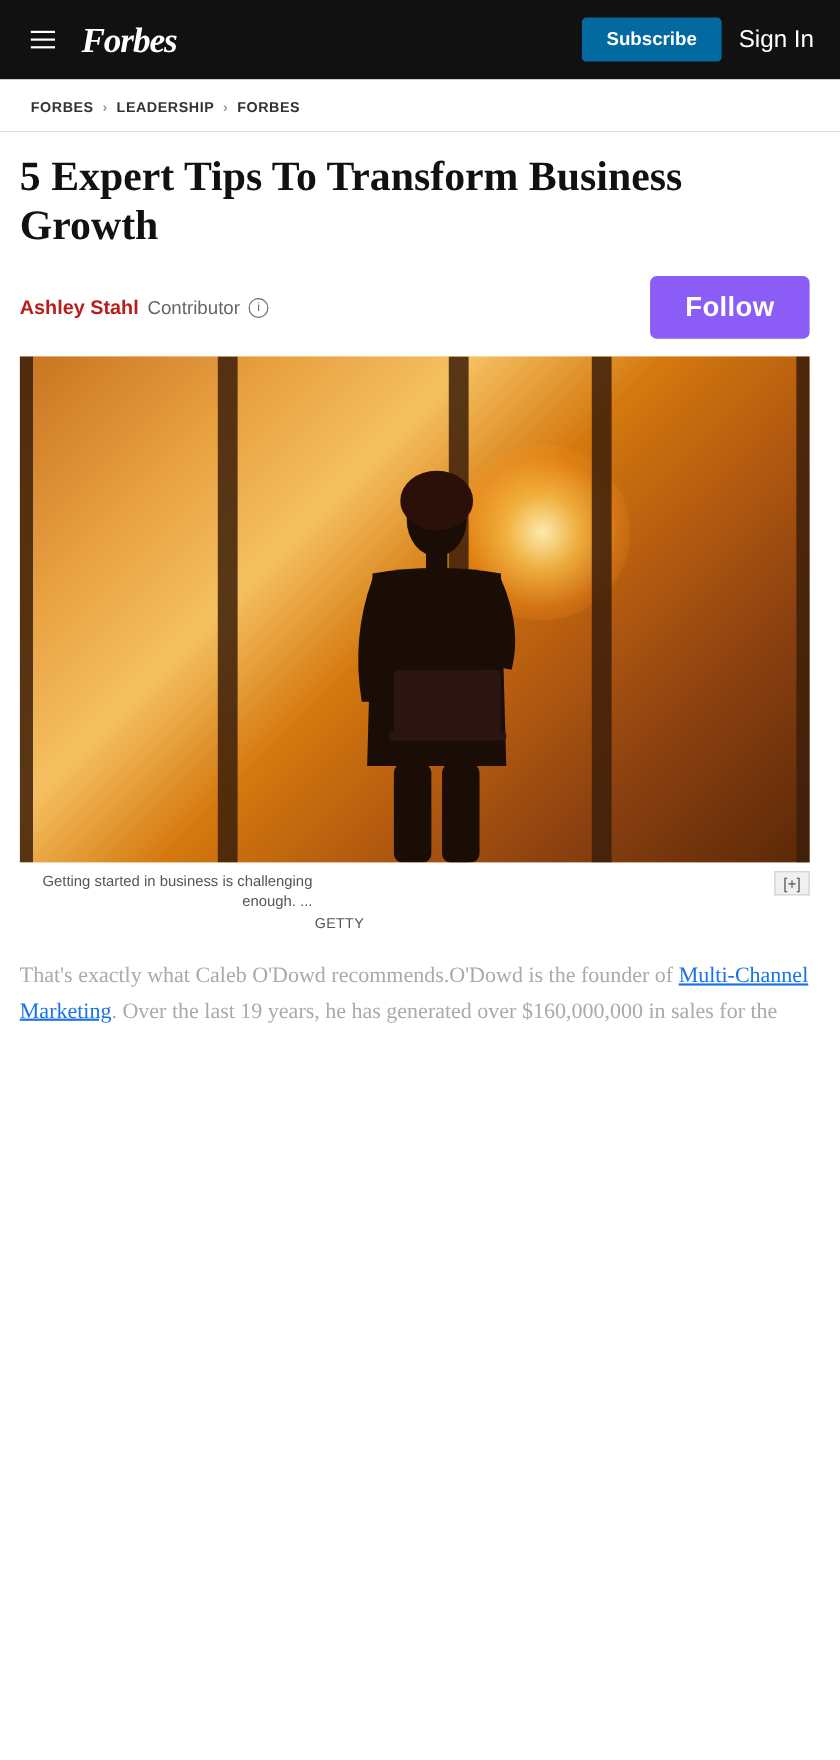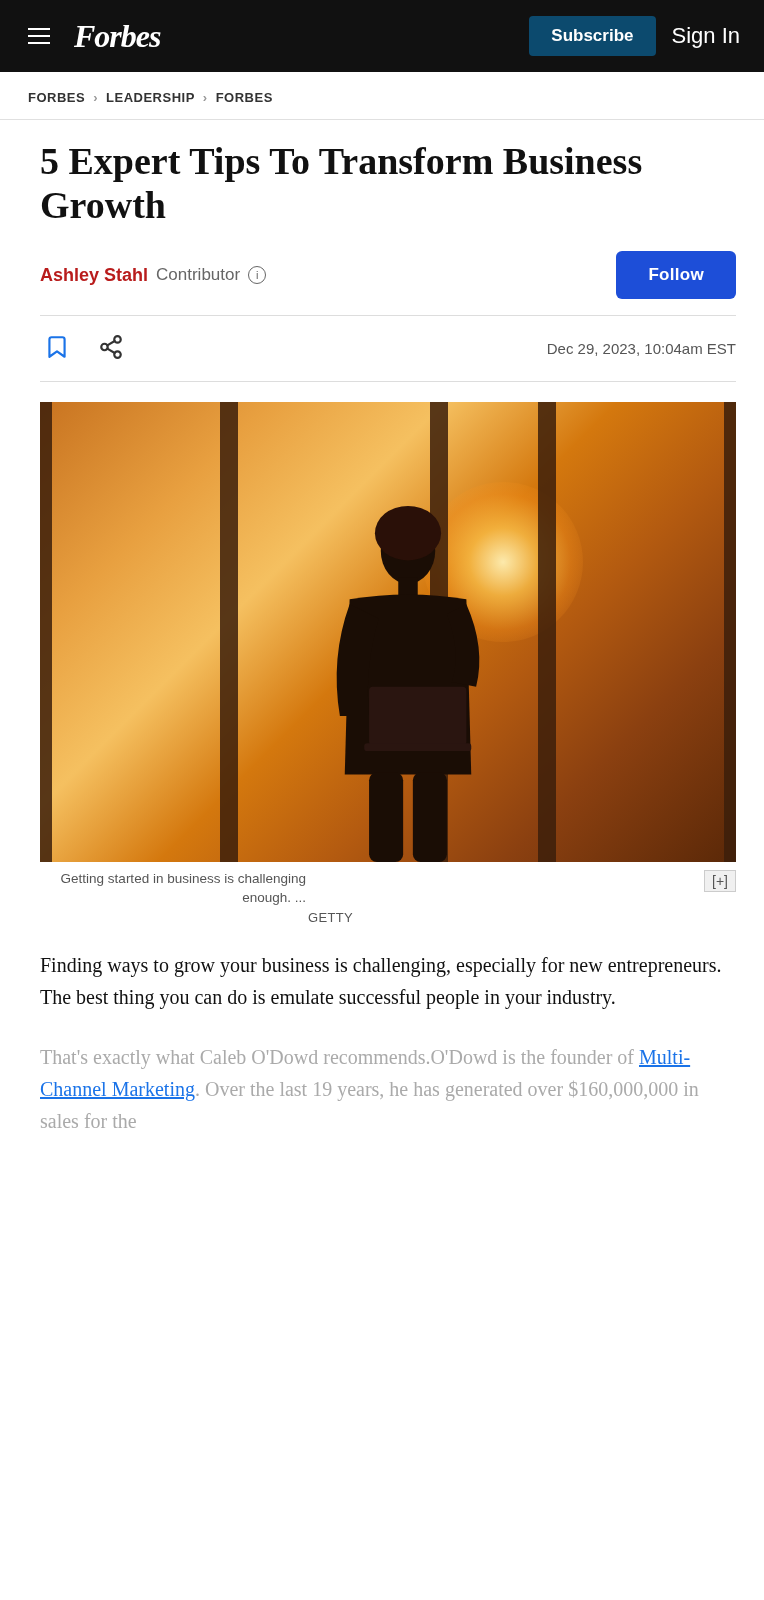--- a/index.html
+++ b/index.html
@@ -39,21 +39,21 @@
       font-weight: bold;
       font-style: italic;
       letter-spacing: -1px;
     }
     .header-right {
       display: flex;
       align-items: center;
       gap: 16px;
     }
     .subscribe-btn {
-      background: #0c4a6e;
+      background: #0369a1;
       color: #fff;
       border: none;
       border-radius: 4px;
       padding: 10px 22px;
       font-size: 17px;
       font-family: Arial, sans-serif;
       font-weight: 600;
       cursor: pointer;
     }
     .signin-link {
@@ -82,21 +82,21 @@
       text-decoration: none;
       cursor: pointer;
     }
     .breadcrumb-sep {
       color: #999;
       font-size: 13px;
     }
 
     
     .article-container {
-      padding: 20px 28px 0 40px;
+      padding: 20px 28px 0 18px;
     }
     .article-title {
       font-family: Georgia, 'Times New Roman', serif;
       font-size: 38px;
       font-weight: bold;
       line-height: 1.15;
       color: #111;
       margin-bottom: 24px;
     }
 
@@ -130,26 +130,26 @@
       border: 1.5px solid #666;
       display: inline-flex;
       align-items: center;
       justify-content: center;
       font-size: 11px;
       color: #666;
       font-family: Arial, sans-serif;
       cursor: pointer;
     }
     .follow-btn {
-      background: #1d4ed8;
+      background: #8b5cf6;
       color: #fff;
       border: none;
       border-radius: 6px;
       padding: 14px 32px;
-      font-size: 17px;
+      font-size: 25px;
       font-family: Arial, sans-serif;
       font-weight: 700;
       cursor: pointer;
       letter-spacing: 0.3px;
     }
 
     
     .action-bar {
       display: flex;
       align-items: center;
@@ -315,39 +315,20 @@
 
   <div class="author-row">
     <div class="author-info">
       <span class="author-name">Ashley Stahl</span>
       <span class="author-role">Contributor</span>
       <span class="info-icon">i</span>
     </div>
     <button class="follow-btn">Follow</button>
   </div>
 
-  <div class="action-bar">
-    <div class="action-icons">
-      <button class="icon-btn" aria-label="Bookmark">
-        <svg class="bookmark-icon" viewBox="0 0 24 24" fill="none" stroke="#1a73e8" stroke-width="2" stroke-linecap="round" stroke-linejoin="round">
-          <path d="M19 21l-7-5-7 5V5a2 2 0 012-2h10a2 2 0 012 2z"></path>
-        </svg>
-      </button>
-      <button class="icon-btn" aria-label="Share">
-        <svg class="share-icon" viewBox="0 0 24 24" fill="none" stroke="#333" stroke-width="2" stroke-linecap="round" stroke-linejoin="round">
-          <circle cx="18" cy="5" r="3"></circle>
-          <circle cx="6" cy="12" r="3"></circle>
-          <circle cx="18" cy="19" r="3"></circle>
-          <line x1="8.59" y1="13.51" x2="15.42" y2="17.49"></line>
-          <line x1="15.41" y1="6.51" x2="8.59" y2="10.49"></line>
-        </svg>
-      </button>
-    </div>
-    <span class="article-date">Dec 29, 2023, 10:04am EST</span>
-  </div>
 
   <div class="article-image-container">
     <div class="article-image">
 
       <div class="sun-glow"></div>
 
       <div class="window-frame left1"></div>
       <div class="window-frame left2"></div>
       <div class="window-frame mid"></div>
       <div class="window-frame right1"></div>
@@ -377,20 +358,17 @@
     <div class="image-caption">
       <div>
         <div class="caption-text">Getting started in business is challenging enough. ...</div>
         <div class="caption-source">GETTY</div>
       </div>
       <span class="expand-icon">[+]</span>
     </div>
   </div>
 
   <div class="article-body">
-    <p class="article-paragraph">
-      <span>Finding ways to grow your business is challenging, especially for new entrepreneurs. The best thing you can do is emulate successful people in your industry.</span>
-    </p>
     <p class="article-paragraph-faded">
       <span>That's exactly what Caleb O'Dowd recommends.O'Dowd is the founder of </span><a class="article-link">Multi-Channel Marketing</a><span>. Over the last 19 years, he has generated over $160,000,000 in sales for the</span>
     </p>
   </div>
 </article>
 
 </body></html>

